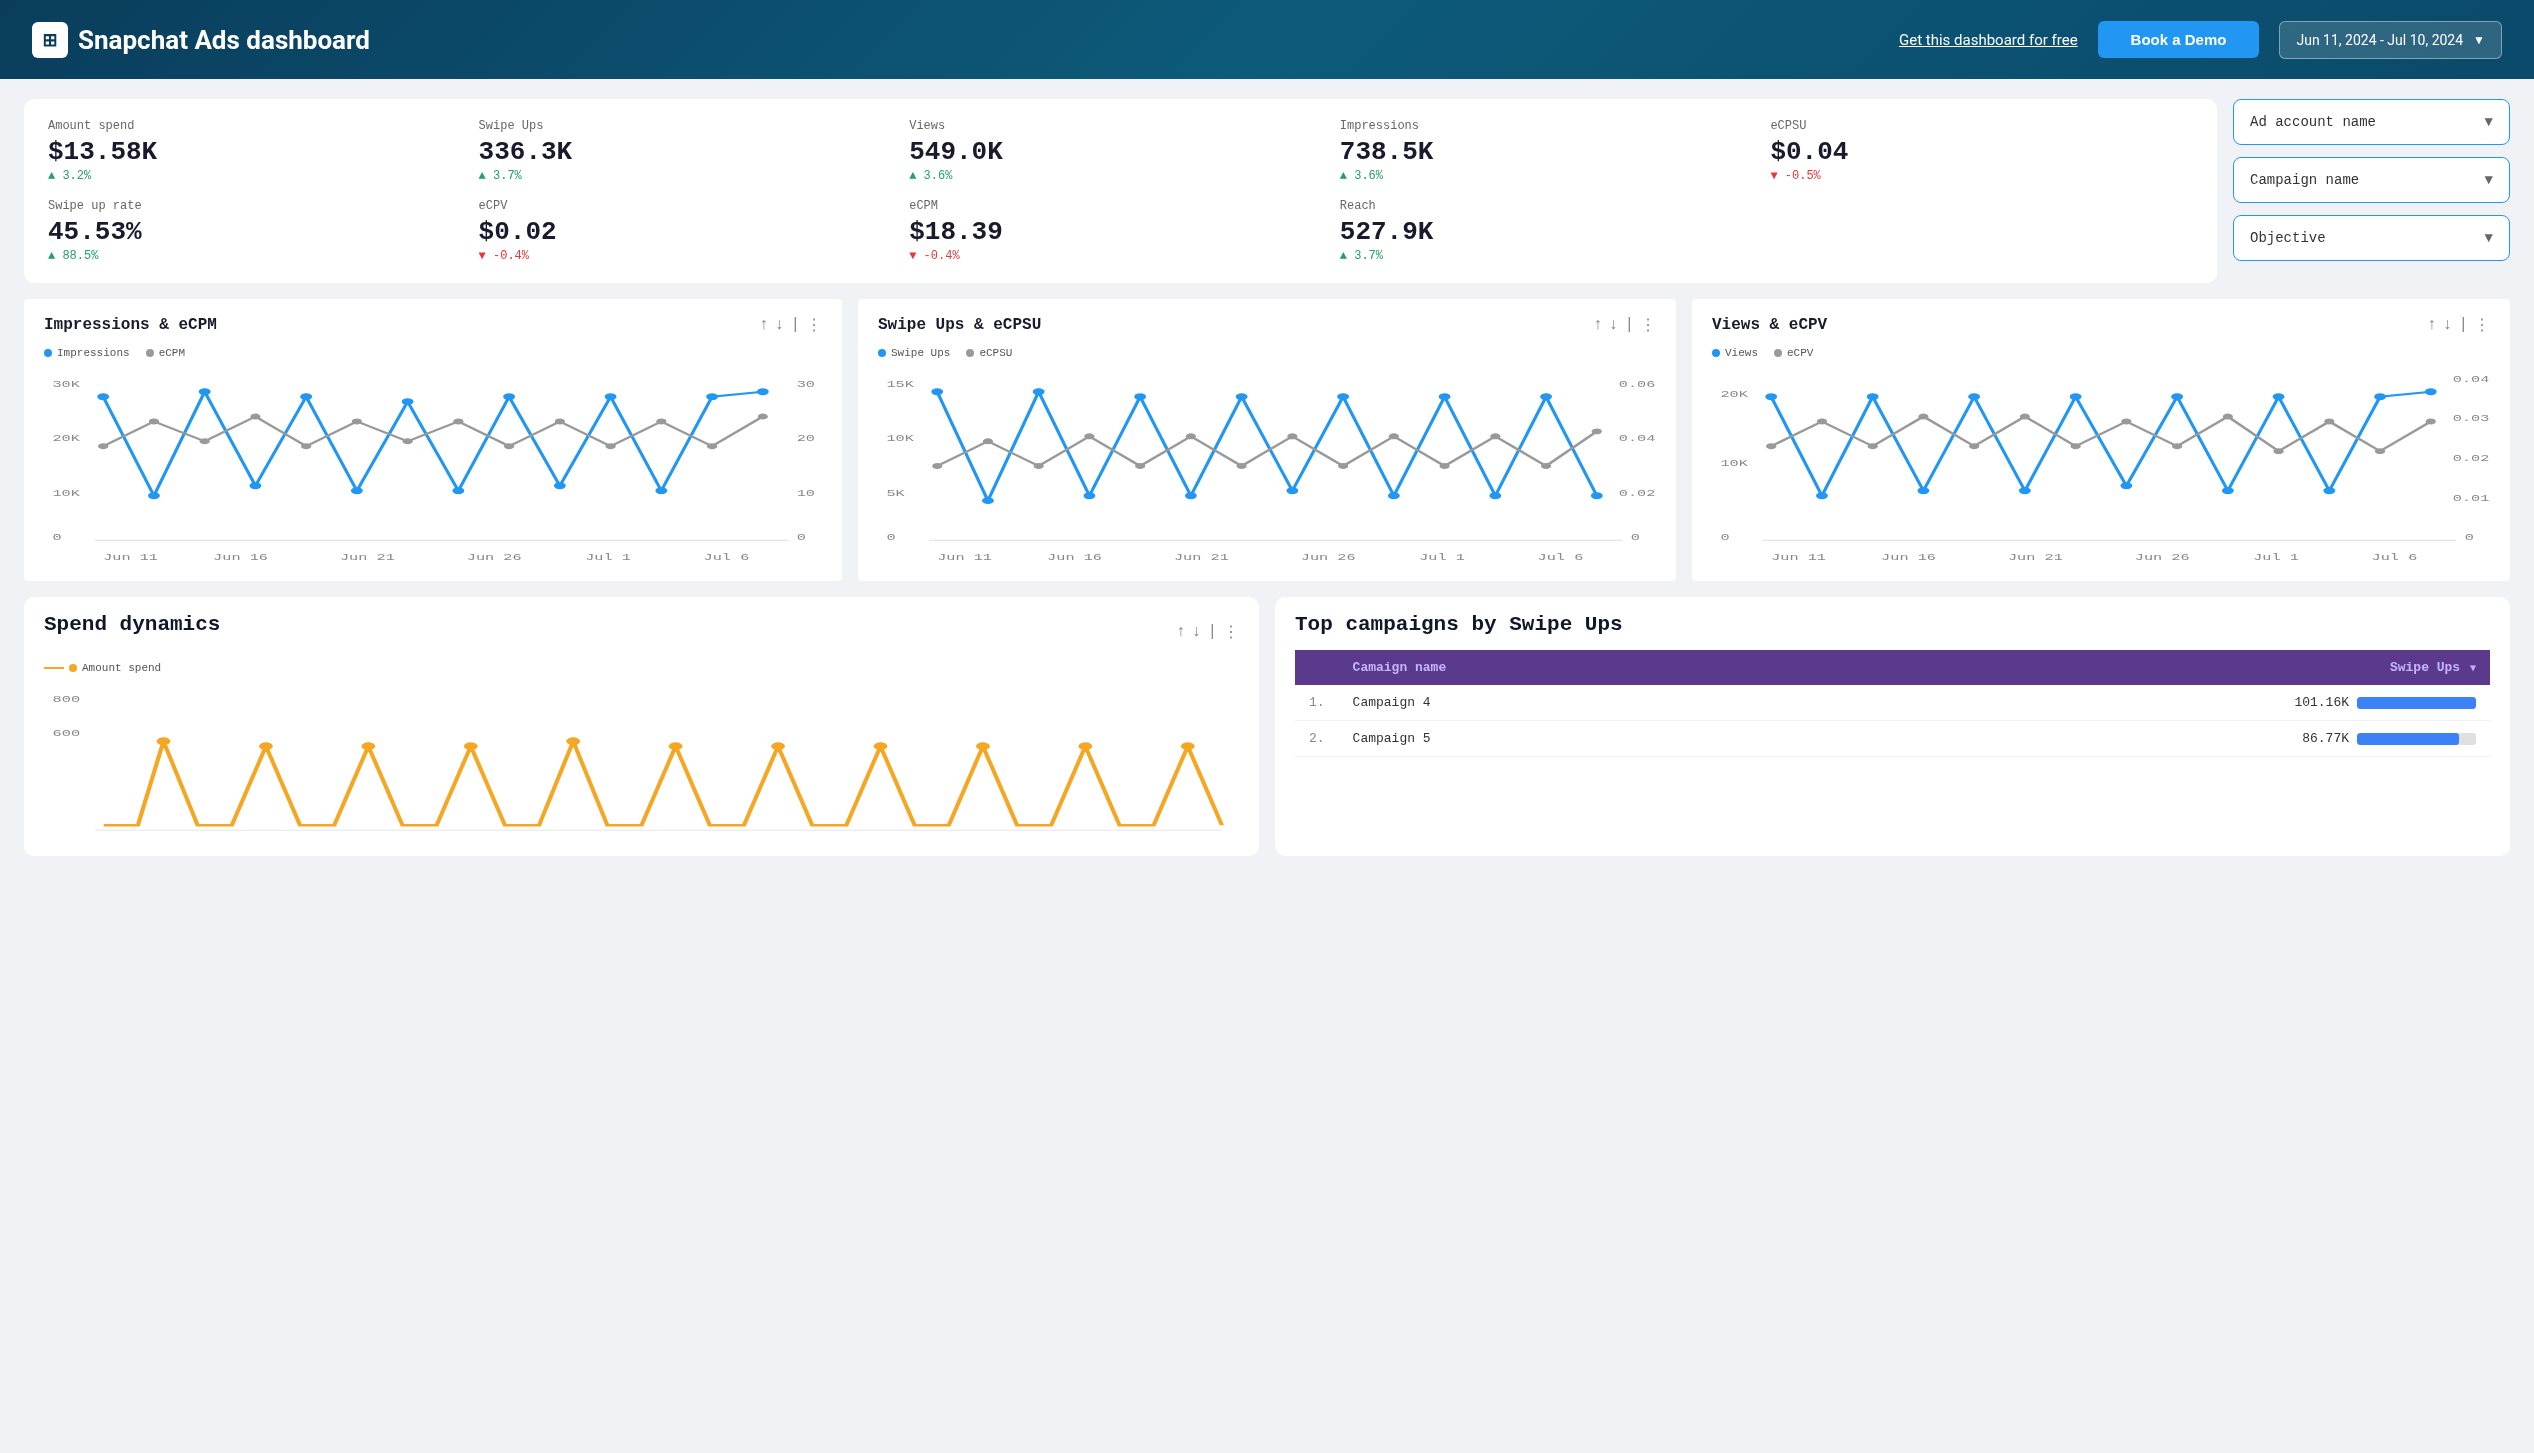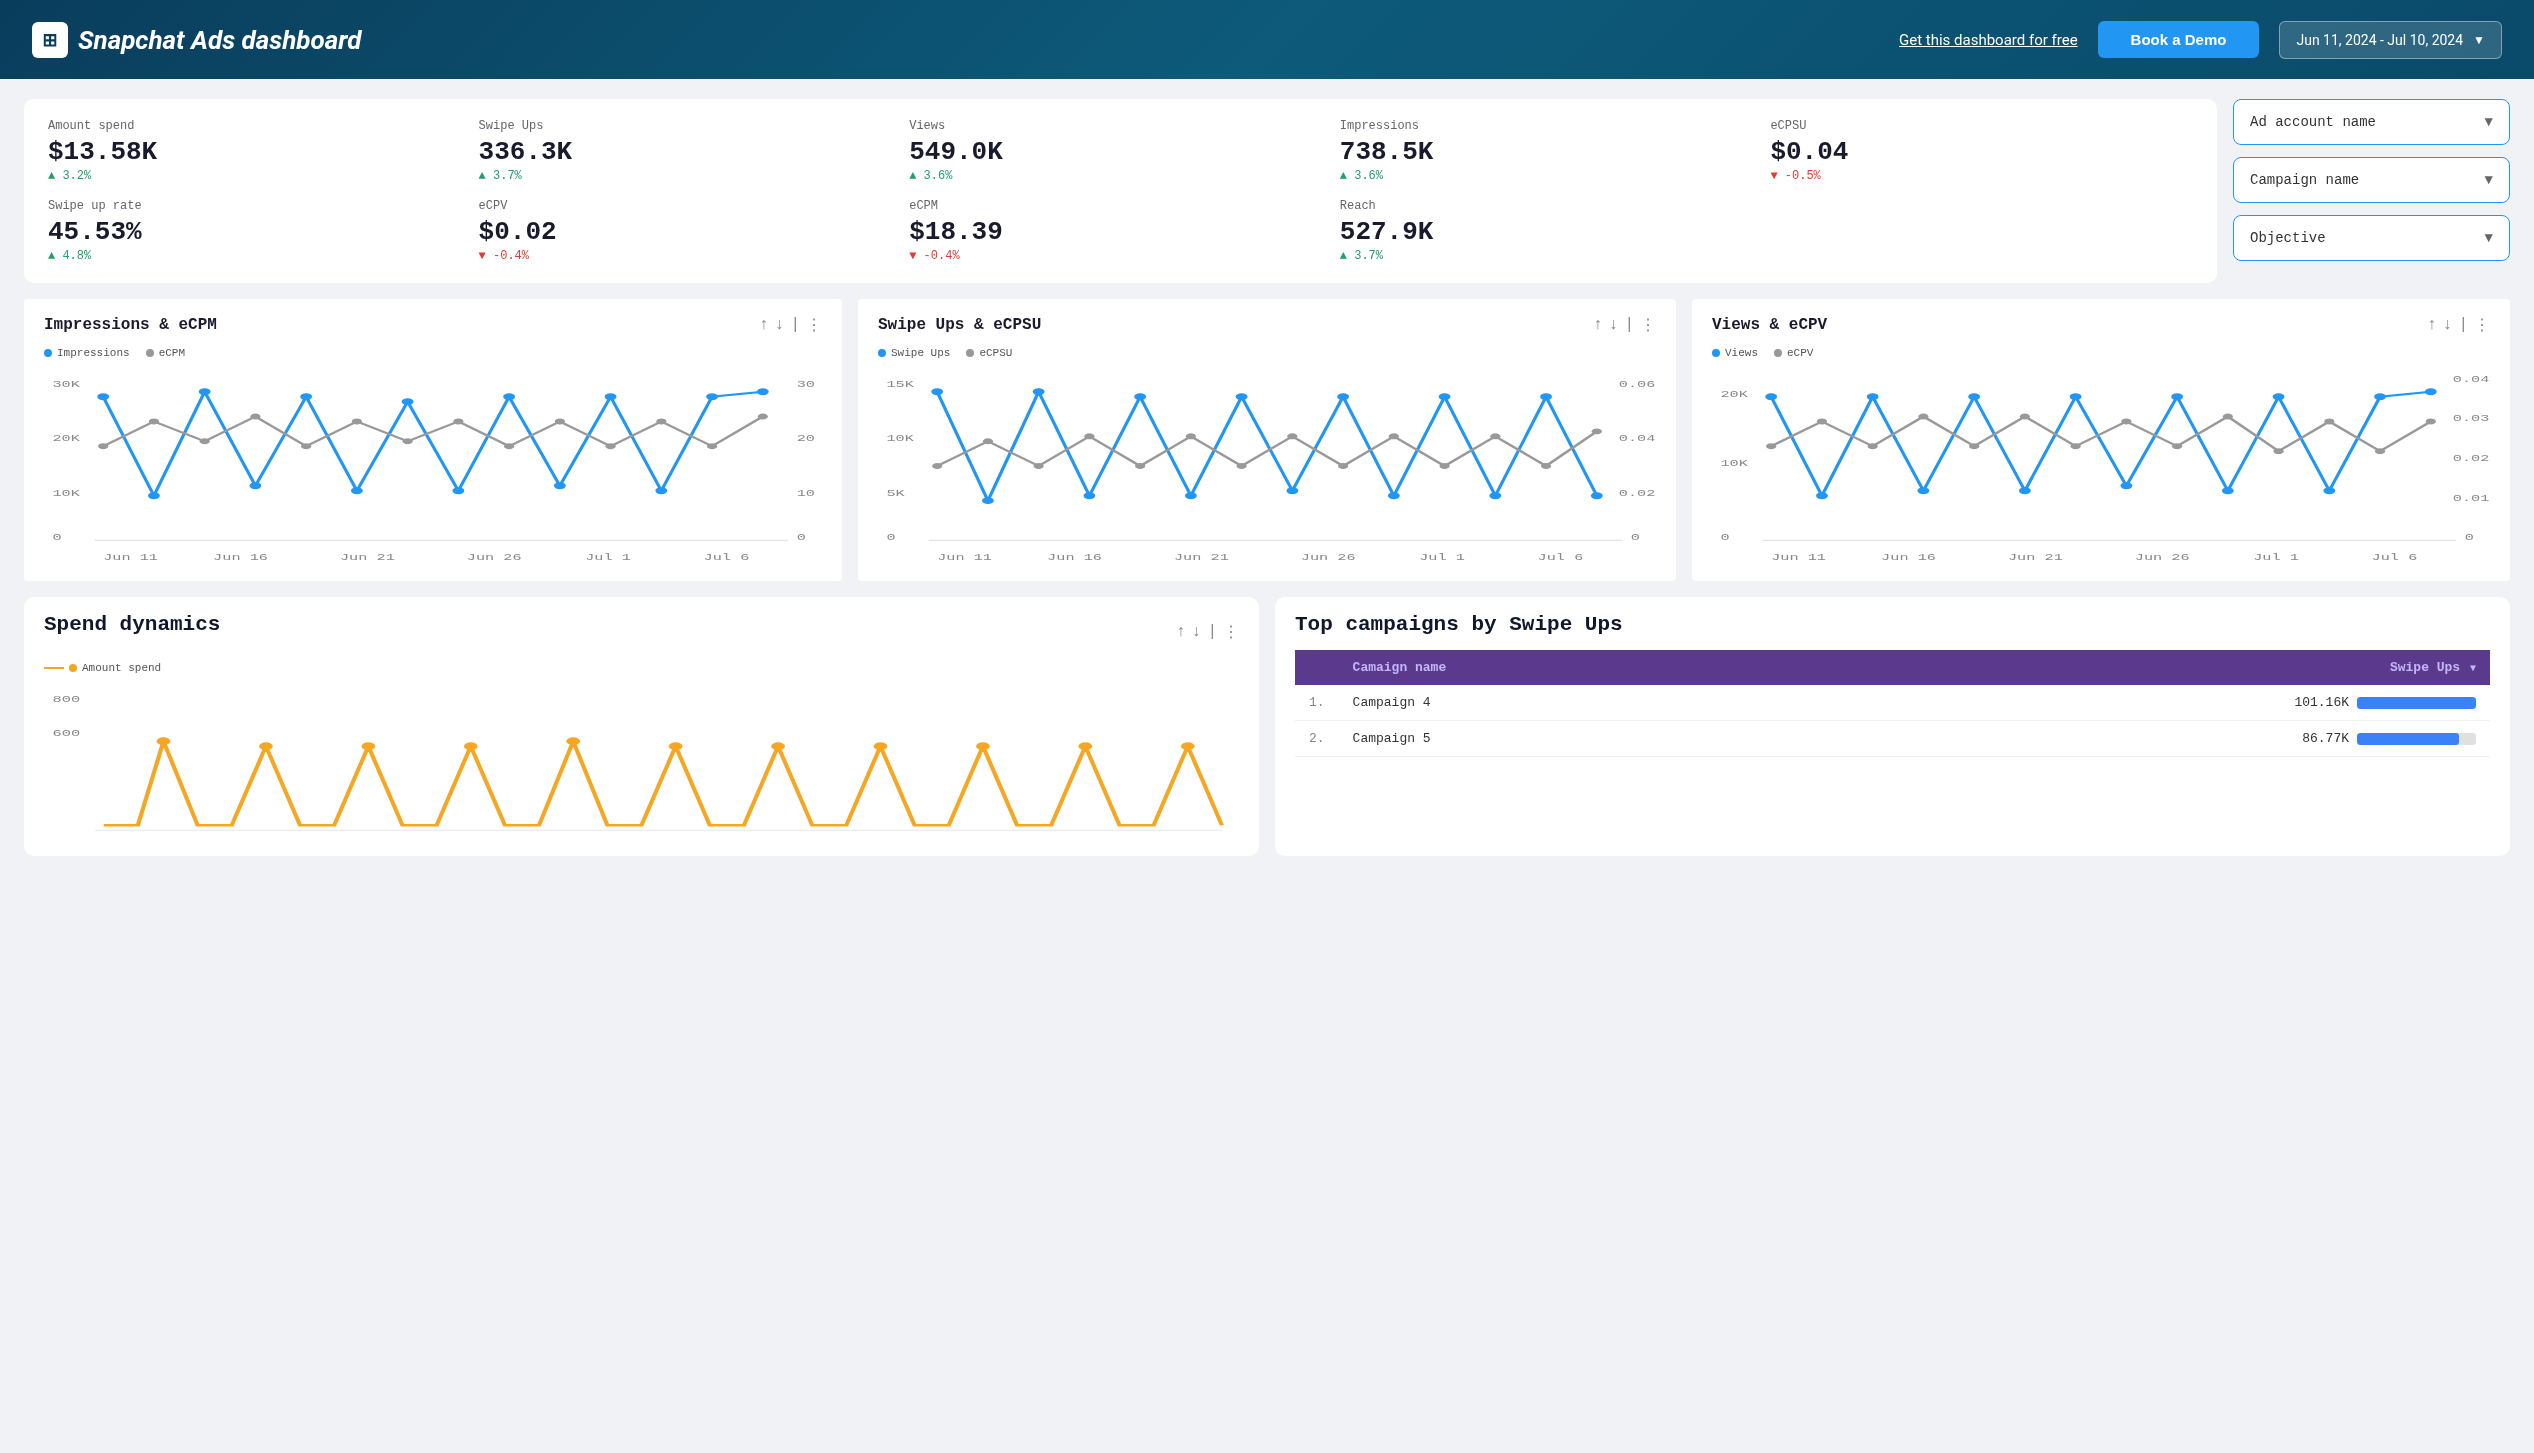--- a/index.html
+++ b/index.html
@@ -29,21 +29,20 @@
       align-items: center;
       justify-content: center;
       color: #0a3d5c;
       font-weight: 900;
       font-size: 18px;
     }
     .header-title {
       color: white;
       font-size: 26px;
       font-weight: 700;
-      font-style: italic;
     }
     .header-spacer { flex: 1; }
     .header-link {
       color: white;
       text-decoration: underline;
       font-size: 15px;
       cursor: pointer;
       white-space: nowrap;
     }
     .header-btn {
@@ -323,21 +322,21 @@
       <div class="metric-change up">▲ 3.6%</div>
     </div>
       <div class="metric-item">
       <div class="metric-label">eCPSU</div>
       <div class="metric-value">$0.04</div>
       <div class="metric-change down">▼ -0.5%</div>
     </div>
       <div class="metric-item">
       <div class="metric-label">Swipe up rate</div>
       <div class="metric-value">45.53%</div>
-      <div class="metric-change up">▲ 4.8%</div>
+      <div class="metric-change up">▲ 88.5%</div>
     </div>
       <div class="metric-item">
       <div class="metric-label">eCPV</div>
       <div class="metric-value">$0.02</div>
       <div class="metric-change down">▼ -0.4%</div>
     </div>
       <div class="metric-item">
       <div class="metric-label">eCPM</div>
       <div class="metric-value">$18.39</div>
       <div class="metric-change down">▼ -0.4%</div>

